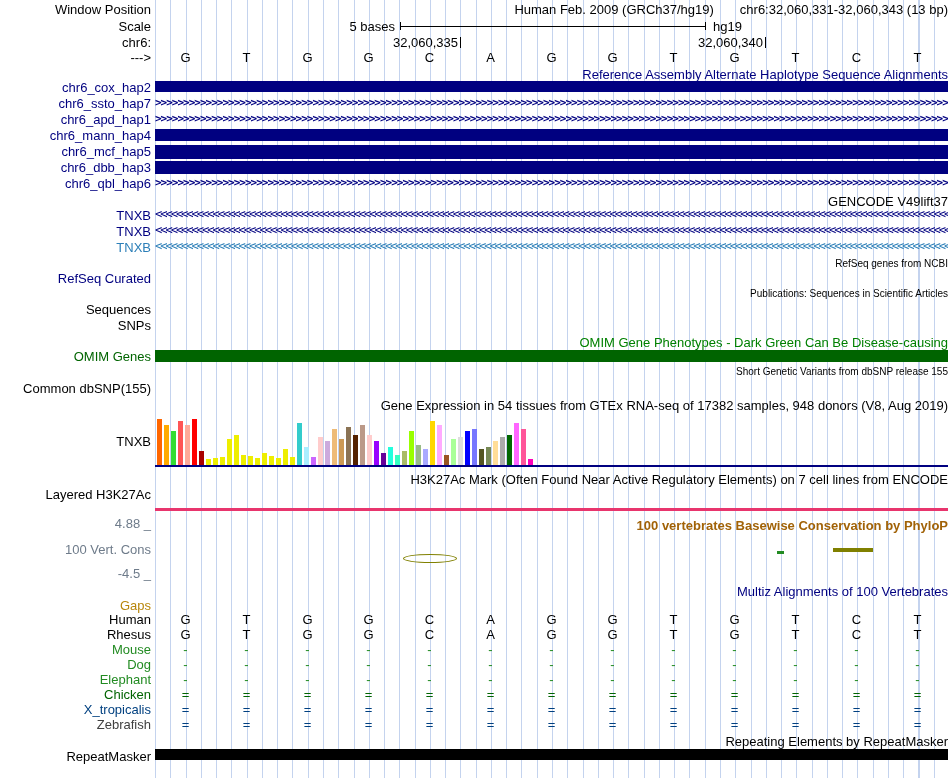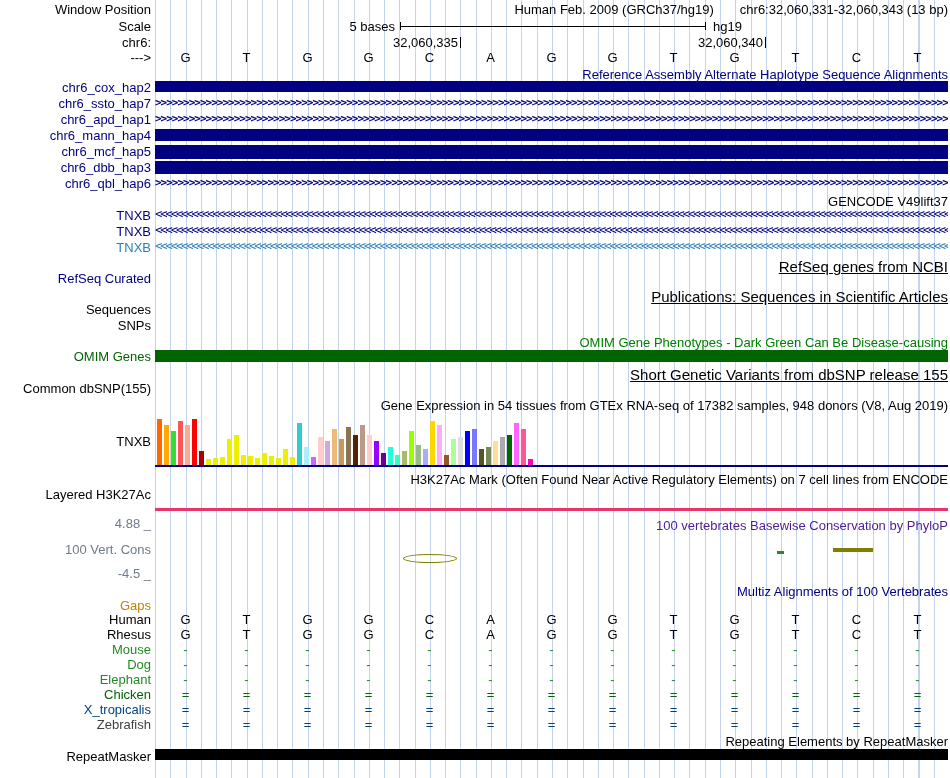--- a/index.html
+++ b/index.html
@@ -4,21 +4,21 @@
 <style>
   html,body{margin:0;padding:0;background:#fff;}
   #browser{position:relative;width:950px;height:778px;background:#fff;overflow:hidden;
            font-family:"Liberation Sans",sans-serif;font-size:13px;color:#000;}
   #grid{position:absolute;left:155px;top:0;width:794px;height:778px;
         background:repeating-linear-gradient(to right,#c4d3ee 0,#c4d3ee 1px,transparent 1px,transparent 15.27px);}
   .row{position:absolute;left:0;width:950px;height:15px;white-space:nowrap;}
   .lab{position:absolute;left:0;top:0;width:151px;text-align:right;white-space:nowrap;overflow:visible;}
   .trk{position:absolute;left:155px;top:0;width:793px;}
   .center{text-align:right;}
-  .small{font-size:15px;text-decoration:underline;}
+  .small{font-size:10px;}
   .navy{color:#000080;}
   .cells{display:flex;}
   .bcell{flex:0 0 61px;width:61px;text-align:center;}
   .hapbar{margin-top:1px;}
   .chev{font:bold 11px/12px "DejaVu Sans Mono",monospace;letter-spacing:-1px;overflow:hidden;
         white-space:nowrap;height:12px;color:#000080;}
   .gene{font:12px/13px "DejaVu Sans Mono",monospace;letter-spacing:-2px;overflow:hidden;
         white-space:nowrap;height:13px;color:#000080;}
   .scalebar{position:absolute;top:3px;height:8px;border-left:1px solid #000;border-right:1px solid #000;
             background:linear-gradient(#000,#000) center/100% 1px no-repeat;}
@@ -253,21 +253,21 @@
     <div class="lab">Layered H3K27Ac</div>
   </div>
   <div class="row" style="top:508px;height:3px">
     <div class="trk" style="height: 3px; background: rgb(232, 53, 109);"></div>
   </div>
 
   <div class="row" style="top:516px">
     <div class="lab" style="color: rgb(110, 123, 138);">4.88 _</div>
   </div>
   <div class="row" style="top:518px">
-    <div class="trk center" style="color: #4c1d95;">100 vertebrates Basewise Conservation by PhyloP</div>
+    <div class="trk center" style="color: #a16207; font-weight: bold;">100 vertebrates Basewise Conservation by PhyloP</div>
   </div>
   <div class="row" style="top:542px">
     <div class="lab" style="color: rgb(110, 123, 138);">100 Vert. Cons</div>
   </div>
   <div class="row" style="top:530px;height:44px">
     <div class="trk" id="cons-area" style="height:44px">
         <div class="mark-ellipse" style="left: 248px; top: 24px; width: 54px; height: 9px; border-color: rgb(128, 128, 0);"></div>
         <div class="mark-rect" style="left: 622px; top: 21px; width: 7px; height: 3px; background: rgb(34, 139, 34);"></div>
         <div class="mark-rect" style="left: 678px; top: 18px; width: 40px; height: 4px; background: rgb(128, 128, 0);"></div>
       </div>

